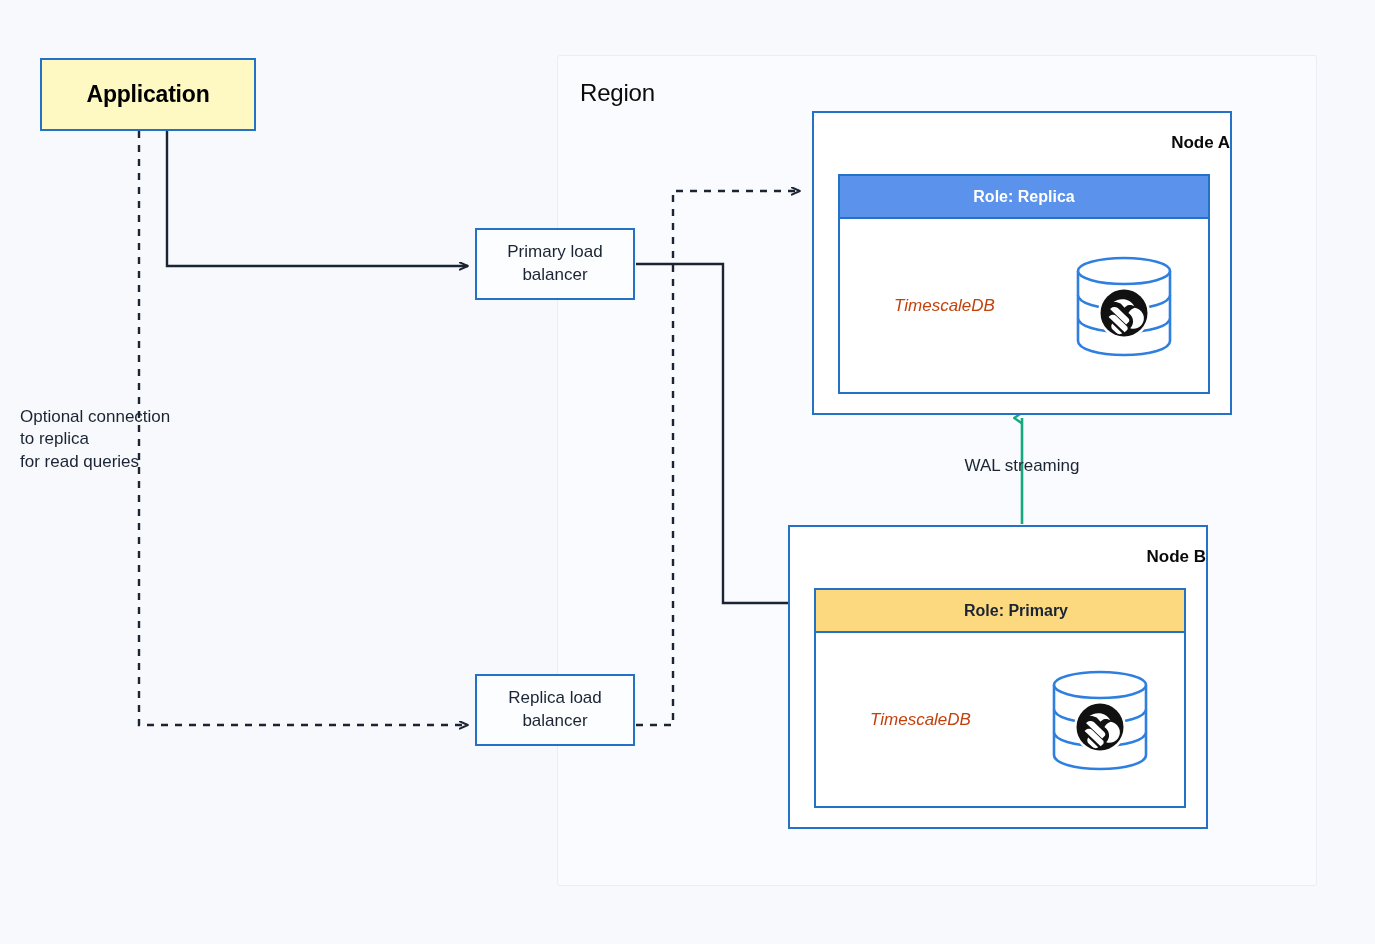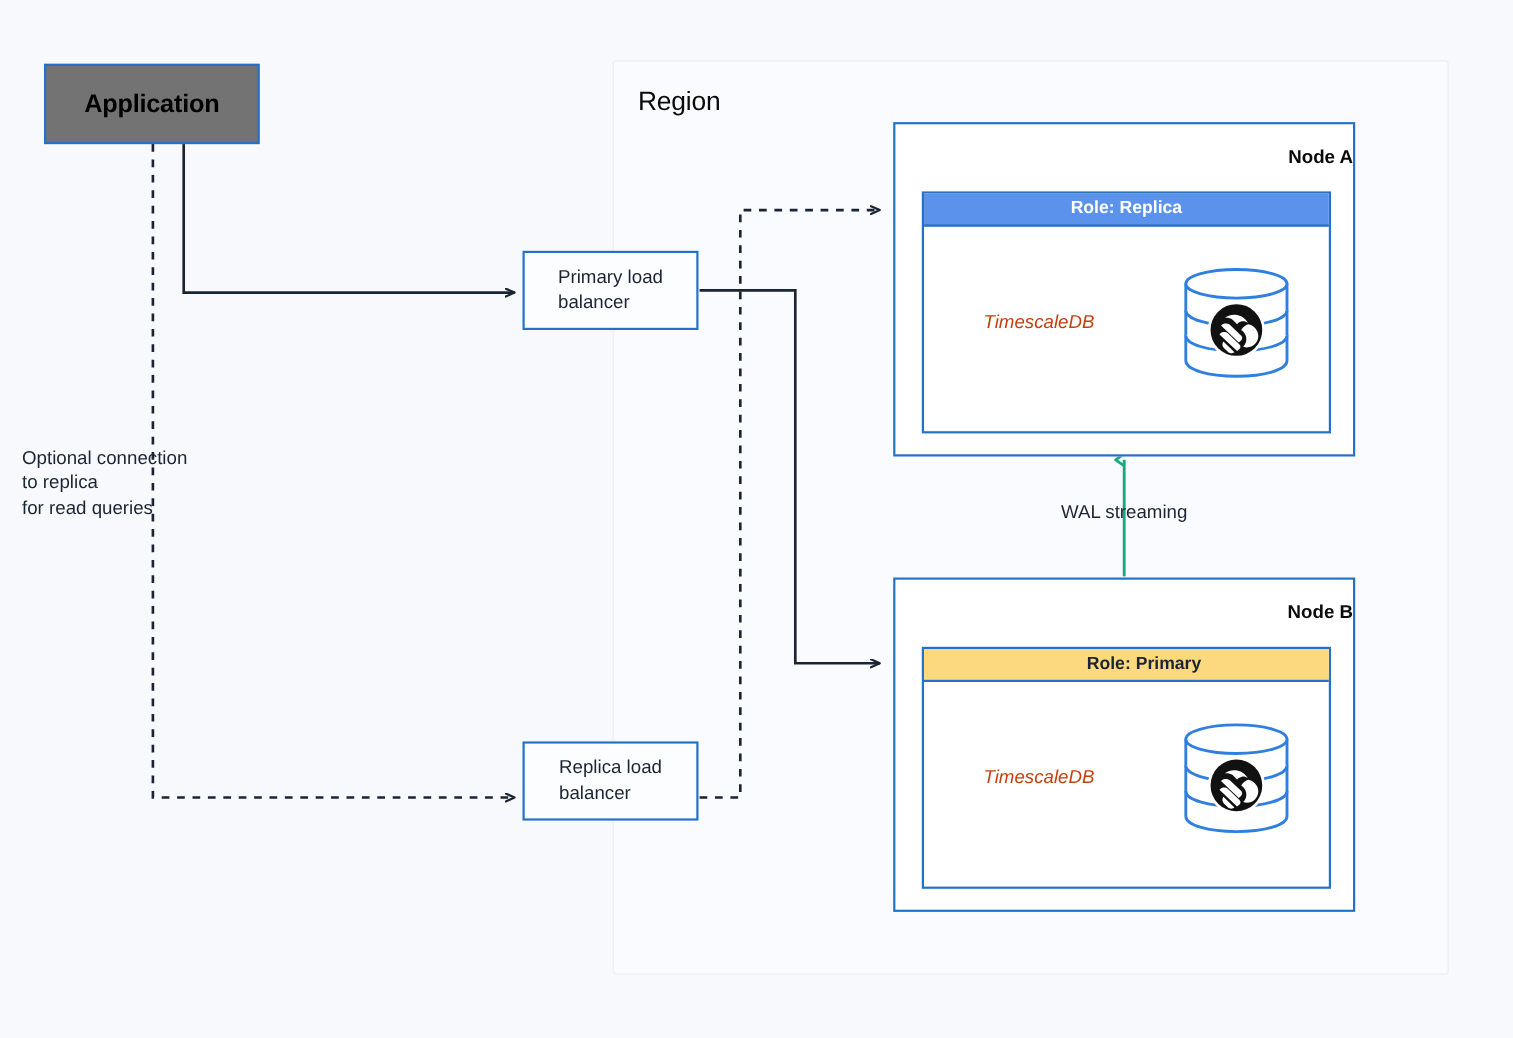--- a/index.html
+++ b/index.html
@@ -43,23 +43,23 @@
     font-weight: normal;
     color: #0a0a0a;
     letter-spacing: -0.2px;
   }
 
   
   .app-box {
     position: absolute;
     left: 40px;
     top: 58px;
-    width: 196px;
+    width: 216px;
     height: 73px;
-    background: #737373;
+    background: #fef9c3;
     border: 2px solid #2472c8;
     box-sizing: border-box;
     display: flex;
     align-items: center;
     justify-content: center;
   }
   .app-label {
     font-size: 23px;
     font-weight: bold;
     color: #000000;
@@ -70,41 +70,41 @@
   .lb-box {
     position: absolute;
     width: 160px;
     height: 72px;
     background: #fcfdff;
     border: 2px solid #2472c8;
     box-sizing: border-box;
     display: flex;
     align-items: center;
     justify-content: center;
-    text-align: left;
+    text-align: center;
   }
   .lb-primary { left: 475px; top: 228px; }
   .lb-replica { left: 475px; top: 674px; }
   .lb-label {
     font-size: 17px;
     color: #1b2433;
     line-height: 1.35;
     white-space: pre-line;
   }
 
   
   .node-box {
     position: absolute;
     width: 420px;
     background: #ffffff;
     border: 2px solid #2472c8;
     box-sizing: border-box;
   }
   .node-a { left: 812px; top: 111px; height: 304px; }
-  .node-b { left: 812px; top: 525px; height: 304px; }
+  .node-b { left: 788px; top: 525px; height: 304px; }
   .node-title {
     position: absolute;
     top: 20px;
     left: 0;
     width: 100%;
     text-align: right;
     font-size: 17px;
     font-weight: bold;
     color: #0a0a0a;
   }
@@ -112,21 +112,21 @@
     position: absolute;
     left: 24px;
     top: 61px;
     width: 372px;
     height: 220px;
     border: 2px solid #2472c8;
     box-sizing: border-box;
     background: #ffffff;
   }
   .role-banner {
-    height: 30px;
+    height: 43px;
     box-sizing: border-box;
     display: flex;
     align-items: center;
     justify-content: center;
     font-size: 16px;
     font-weight: bold;
   }
   .role-replica {
     background: #5b92eb;
     color: #ffffff;

